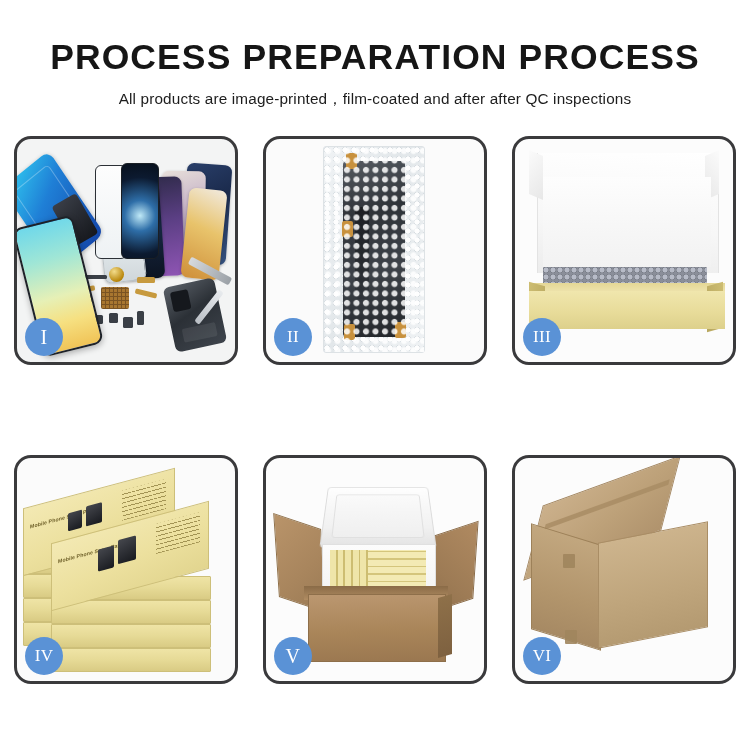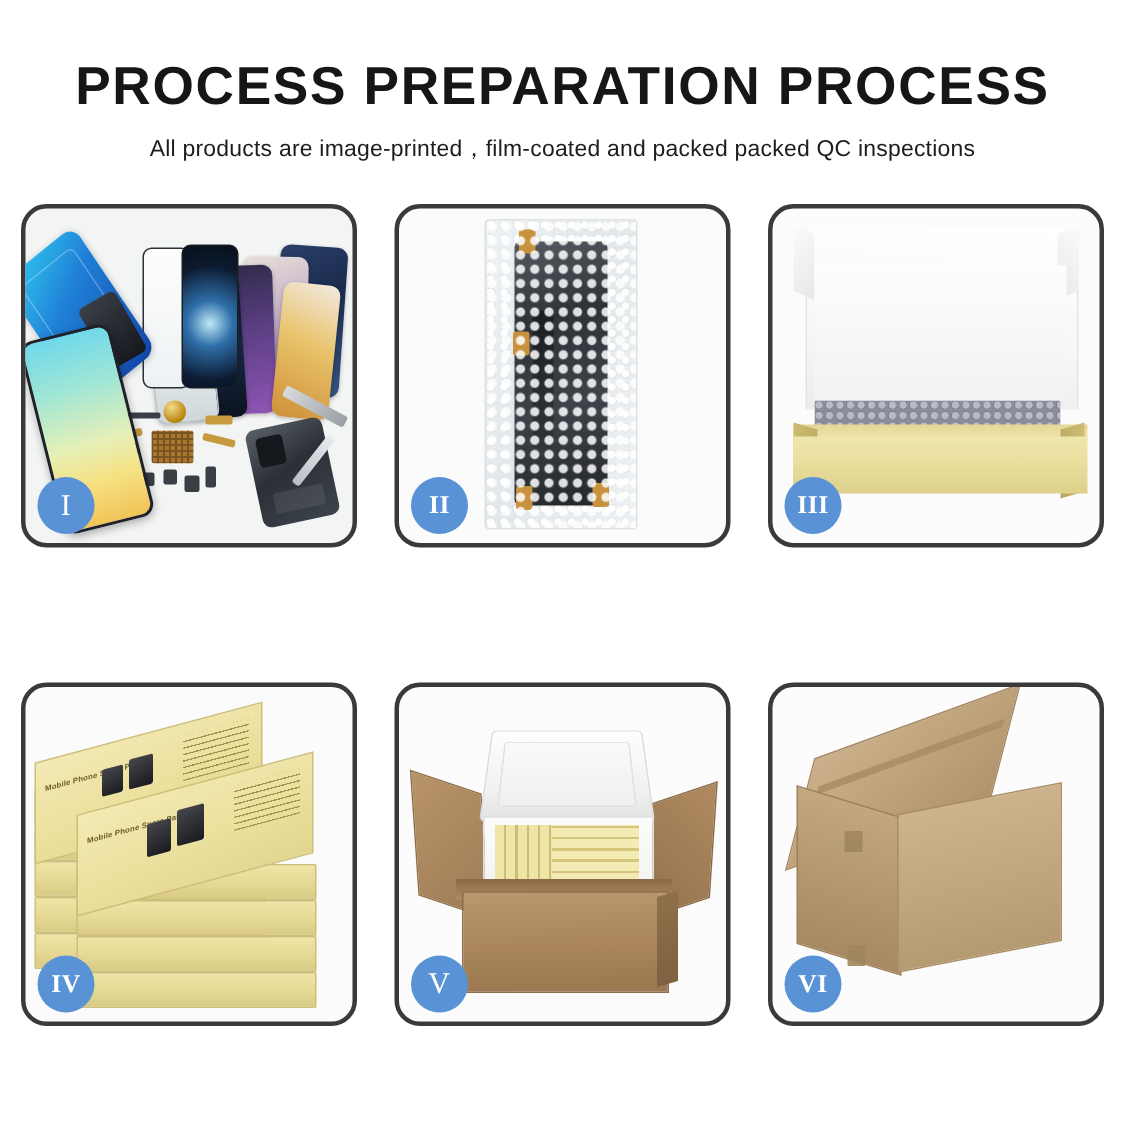--- a/index.html
+++ b/index.html
@@ -83,21 +83,21 @@
     border-radius: 50%;
     background: #5a92d6;
     color: #ffffff;
     font-family: "Liberation Serif", serif;
     font-size: 20px;
     line-height: 38px;
     text-align: center;
     letter-spacing: 0.4px;
     z-index: 40;
   }
-  .badge.small-text { font-size: 17px; font-weight: bold; }
+  .badge.small-text { font-size: 17px; }
 
   
   .p1 { background: #f3f4f4; }
   .ph {
     position: absolute;
     border-radius: 7px;
     box-shadow: 0 1px 3px rgba(0,0,0,0.25);
   }
   
   .ph-a { width: 45px; height: 100px; right: 6px;  top: 25px;
@@ -477,21 +477,21 @@
     background: #a0855d;
     opacity: 0.9;
     border-radius: 1px;
   }
 </style>
 </head>
 <body>
 
 <div class="header">
   <h1 class="title">PROCESS PREPARATION PROCESS</h1>
-  <p class="subtitle">All products are image-printed，film-coated and packed packed QC inspections</p>
+  <p class="subtitle">All products are image-printed，film-coated and after after QC inspections</p>
 </div>
 
 <div class="grid">
 
   <div class="panel p1">
     <div class="panel-scene">
       <div class="ph ph-a"></div>
       <div class="ph ph-b"></div>
       <div class="ph ph-c"></div>
       <div class="ph ph-d"></div>

